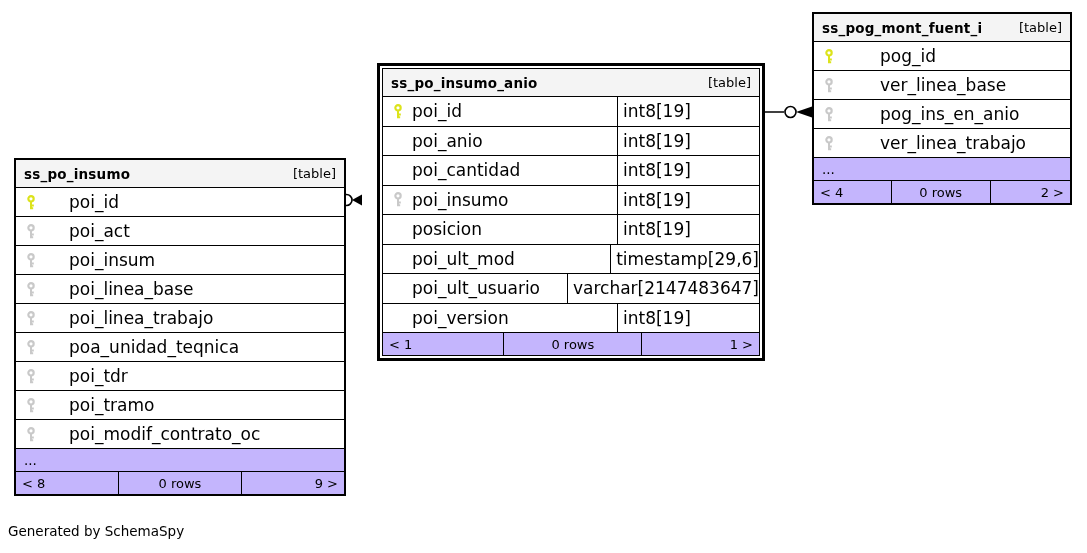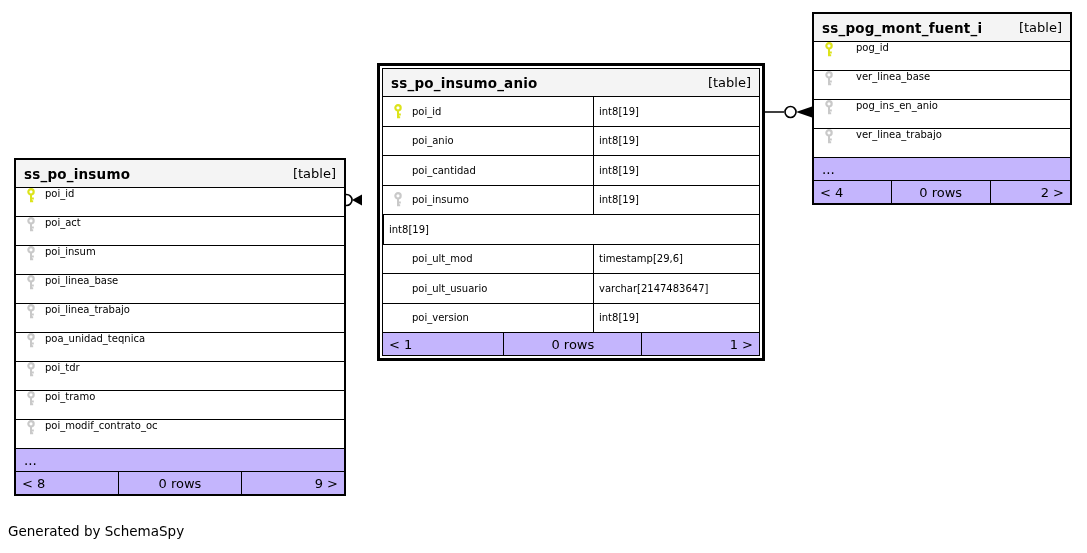--- a/index.html
+++ b/index.html
@@ -19,22 +19,22 @@
   }
   .hdr{
     display:flex;justify-content:space-between;align-items:center;
     background:#f4f4f4;border-bottom:1.5px solid #000;
     height:28px;padding:0 8px;box-sizing:border-box;cursor:pointer;
   }
   .tname{font-weight:bold;font-size:13.5px;letter-spacing:.2px;}
   .ttype{font-size:13px;font-weight:normal;}
 
   .row{
-    display:flex;align-items:flex-start;height:29px;border-bottom:1px solid #000;
-    padding:0 6px 0 10px;box-sizing:border-box;font-size:10px;background:#fff;
+    display:flex;align-items:center;height:29px;border-bottom:1px solid #000;
+    padding:0 6px 0 10px;box-sizing:border-box;font-size:17px;background:#fff;gap:24px;
   }
   .t-mid .row{height:29.5px;padding:0;}
   .cell-name{display:flex;align-items:center;width:210px;padding-left:10px;box-sizing:border-box;align-self:stretch;}
   .cell-type{flex:1;display:flex;align-items:center;border-left:1px solid #000;padding-left:5px;align-self:stretch;box-sizing:border-box;}
 
   .key{width:10px;height:15px;flex:0 0 auto;}
   .key.pk{color:#dce31b;}
   .key.fk{color:#c9c9c9;}
   .key.none{visibility:hidden;}
   .col-name{margin-left:9px;white-space:nowrap;}
@@ -185,20 +185,24 @@
       <div class="cell-name">
         <svg class="key fk" viewBox="0 0 12 18">
             <circle cx="6" cy="4.6" r="3.2" fill="none" stroke="currentColor" stroke-width="2.6"></circle>
             <path d="M6 7.6 V17 M6 12.5 h3.4 M6 15.8 h2.6" stroke="currentColor" stroke-width="2.4" fill="none"></path>
           </svg>
         <span class="col-name">poi_insumo</span>
       </div>
       <div class="cell-type">int8[19]</div>
     </div>
     <div class="row">
+      <div class="cell-name">
+        <svg class="key none" viewBox="0 0 12 18"></svg>
+        <span class="col-name">posicion</span>
+      </div>
       <div class="cell-type">int8[19]</div>
     </div>
     <div class="row">
       <div class="cell-name">
         <svg class="key none" viewBox="0 0 12 18"></svg>
         <span class="col-name">poi_ult_mod</span>
       </div>
       <div class="cell-type">timestamp[29,6]</div>
     </div>
     <div class="row">

